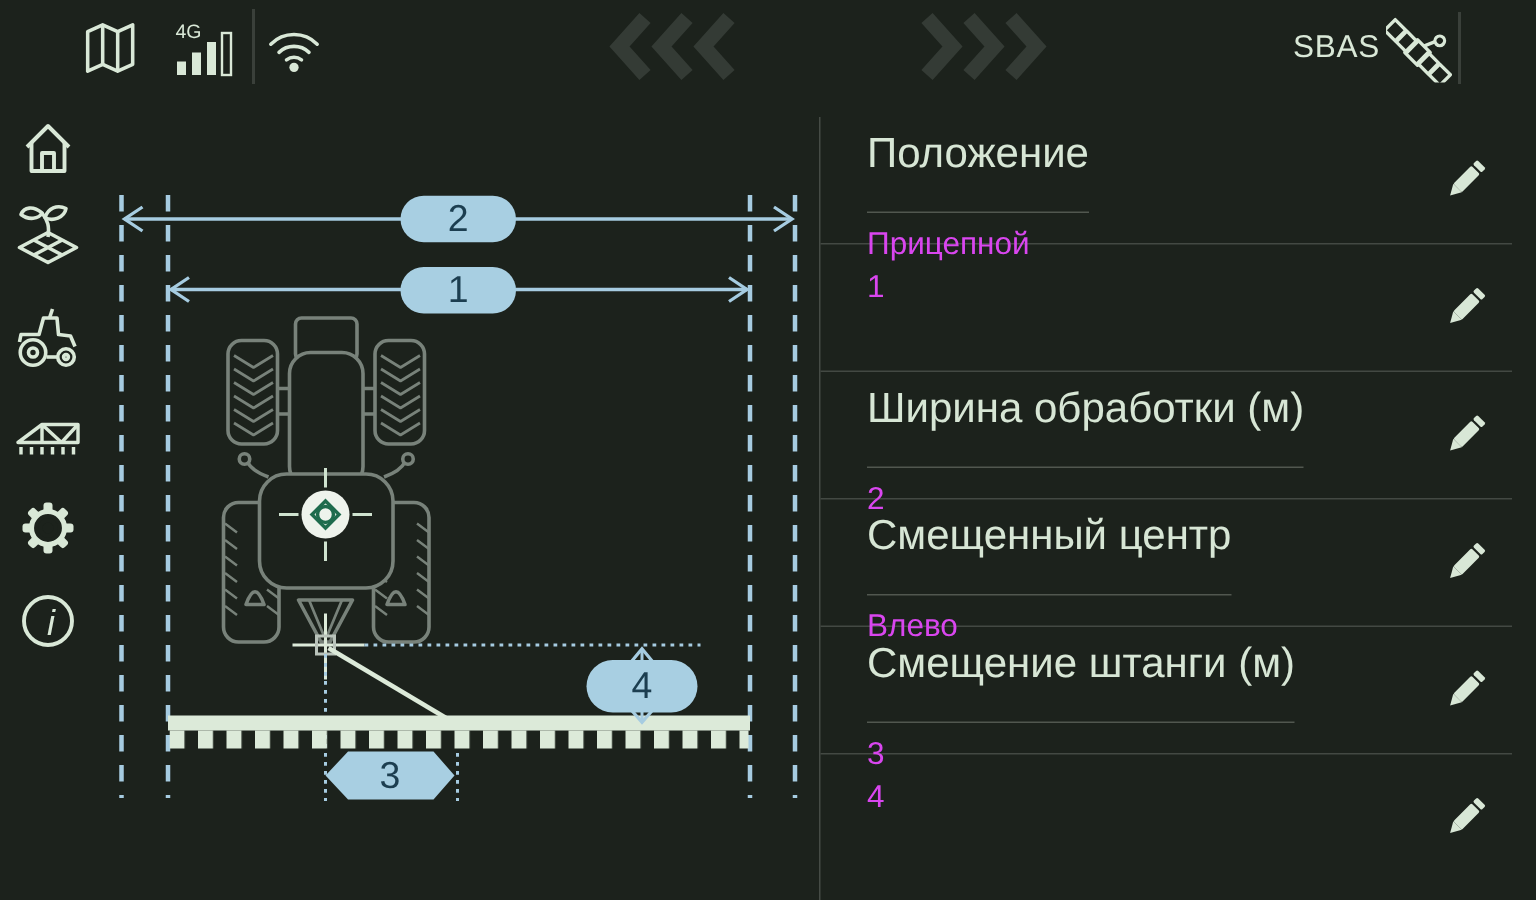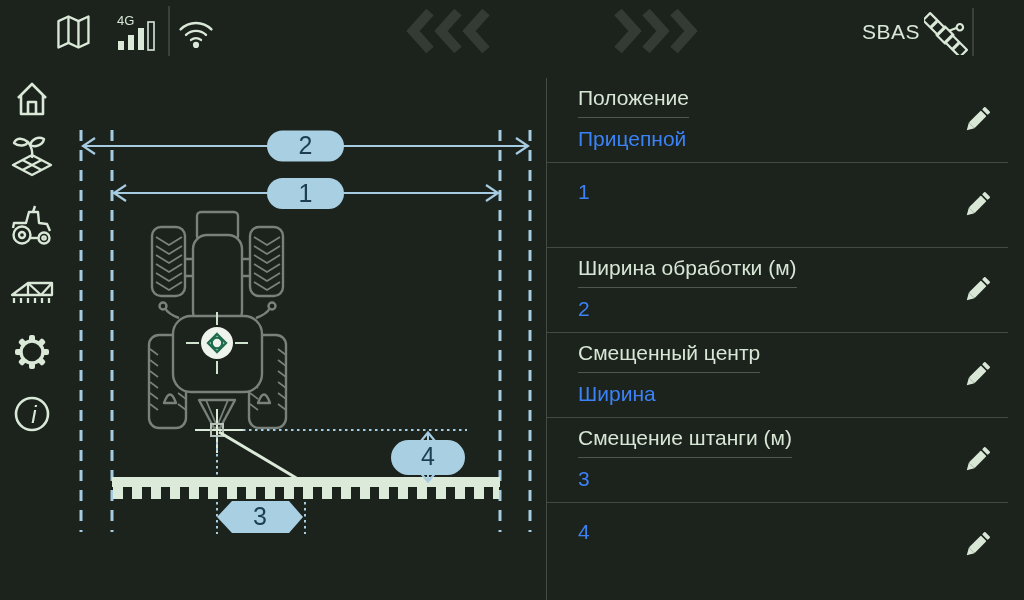--- a/index.html
+++ b/index.html
@@ -14,22 +14,22 @@
   .topbar{left:0;top:0;width:1024px;height:65px;margin-left:40px;}
   .vdiv{width:2px;background:#3a403a;}
   .sbas{font-size:21px;color:#d9e8d7;letter-spacing:.5px;text-align:right;}
   .time{font-size:33px;color:#dcead9;}
   
   .side-item{left:0;width:64px;height:56px;display:flex;align-items:center;justify-content:center;}
   
   .panel{left:546px;top:78px;width:478px;height:522px;border-left:1px solid #454b45;box-sizing:border-box;}
   .prow{position:relative;height:85px;margin-right:16px;padding:8px 0 0 31px;box-sizing:border-box;border-bottom:1px solid #434943;}
   .prow:last-child{border-bottom:none;}
-  .plabel{display:inline-block;font-size:21px;color:#d7e6d5;border-bottom:1px solid #51574f;padding-bottom:7px;line-height:1.15;}
-  .pvalue{font-size:21px;color:#3b82f6;margin-top:9px;line-height:1.1;}
+  .plabel{display:inline-block;font-size:28px;color:#d7e6d5;border-bottom:1px solid #51574f;padding-bottom:23px;line-height:1.15;}
+  .pvalue{font-size:21px;color:#d946ef;margin-top:9px;line-height:1.1;}
   .pencil{position:absolute;right:16px;top:27px;width:30px;height:30px;}
   svg{display:block;}
   text{font-family:"Liberation Sans","DejaVu Sans",sans-serif;}
 </style>
 </head>
 <body>
 
 <div class="abs topbar">
 
   <svg class="abs" style="left:13px;top:11px" width="40" height="42" viewBox="0 0 44 44">
@@ -296,21 +296,21 @@
       <g transform="translate(15,15) rotate(45)" fill="#d8e7d6">
         <rect x="-4" y="-15" width="8" height="4" rx="1"></rect>
         <rect x="-4" y="-9.5" width="8" height="17" rx="1"></rect>
         <path d="M-4,7.5 L0,14.5 L4,7.5 Z"></path>
       </g>
     </svg>
   </div>
 
   <div class="prow">
     <div class="plabel">Смещенный центр</div>
-    <div class="pvalue">Ширина</div>
+    <div class="pvalue">Влево</div>
     <svg class="pencil" viewBox="0 0 30 30">
       <g transform="translate(15,15) rotate(45)" fill="#d8e7d6">
         <rect x="-4" y="-15" width="8" height="4" rx="1"></rect>
         <rect x="-4" y="-9.5" width="8" height="17" rx="1"></rect>
         <path d="M-4,7.5 L0,14.5 L4,7.5 Z"></path>
       </g>
     </svg>
   </div>
 
   <div class="prow">

